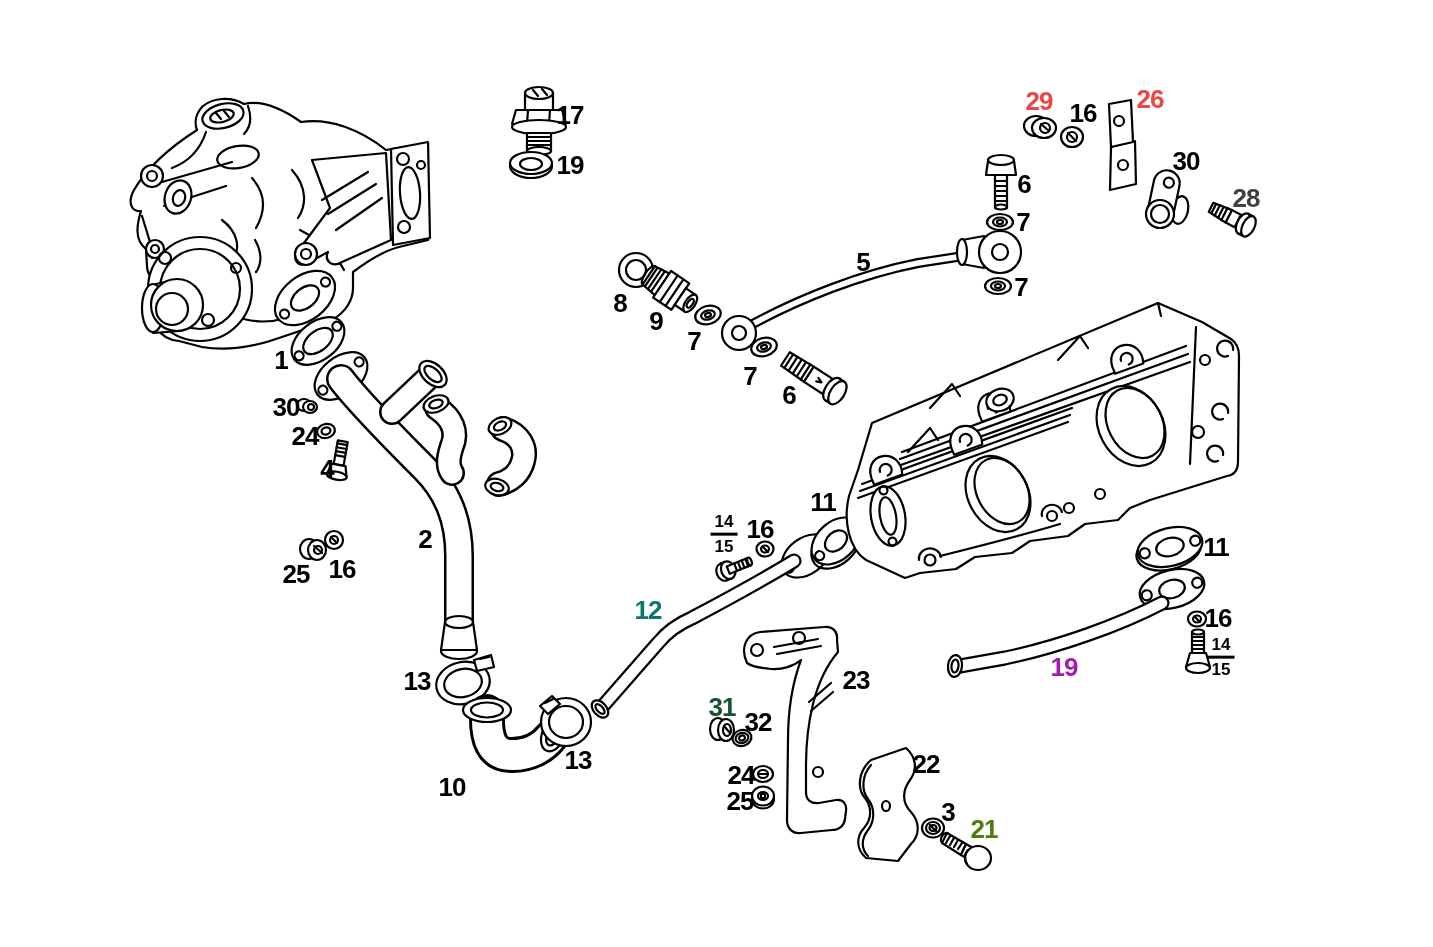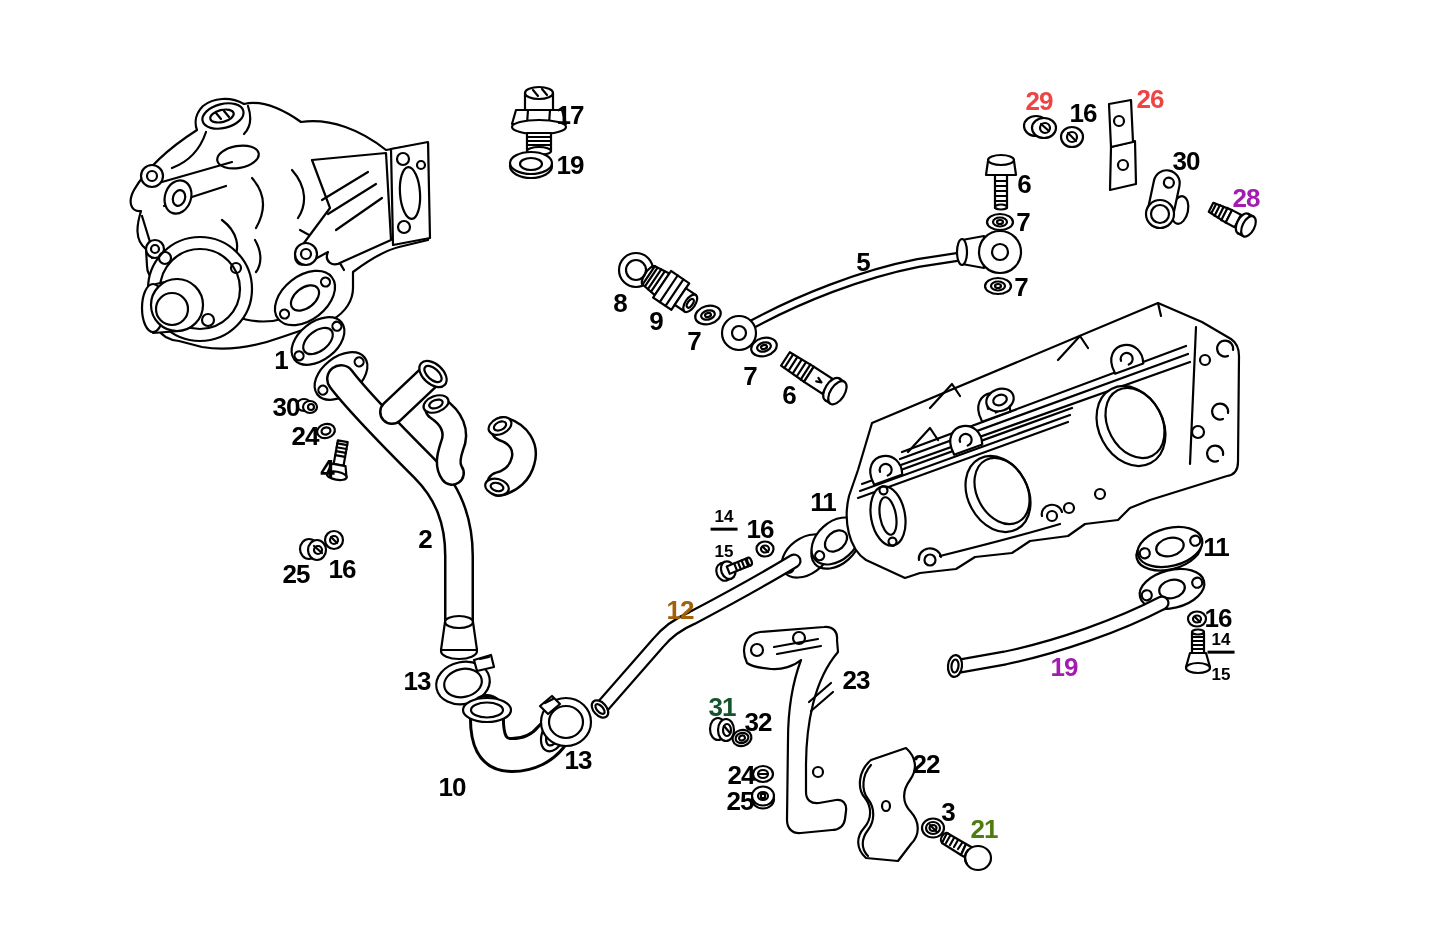--- a/index.html
+++ b/index.html
@@ -9,21 +9,21 @@
   .wh{fill:#fff;stroke:#000;stroke-width:2.2;stroke-linejoin:round;}
   .ln{fill:none;stroke:#000;stroke-width:2.2;stroke-linecap:round;stroke-linejoin:round;}
   .to{fill:none;stroke:#000;stroke-linecap:round;stroke-linejoin:round;}
   .ti{fill:none;stroke:#fff;stroke-linecap:round;stroke-linejoin:round;}
   #label-layer{position:absolute;left:0;top:0;width:100%;height:100%;pointer-events:none;border-radius:20px;}
   .label{position:absolute;transform:translate(-50%,-50%);font-weight:700;font-size:26px;
          color:#000;letter-spacing:-1px;white-space:nowrap;line-height:1;}
   .frac{position:absolute;transform:translate(-50%,-50%);font-weight:700;font-size:17px;
         color:#000;text-align:center;line-height:1.05;}
   .frac .top{display:block;border-bottom:3px solid #000;padding:0 4px 2px;}
-  .frac .bot{display:block;padding-top:12px;}
+  .frac .bot{display:block;padding-top:2px;}
 </style>
 </head>
 <body>
 
 <div id="stage">
 <svg id="drawing" width="1433" height="947" viewBox="0 0 1433 947" xmlns="http://www.w3.org/2000/svg">
 
   <g>
     <path class="wh" d="M197,130 C172,146 148,166 134,190 C128,201 130,212 141,211 C137,224 134,240 146,249
       L147,266 C147,273 151,278 156,280 L158,300 C149,322 158,339 179,341 L202,347 C232,352 260,345 282,337
@@ -450,40 +450,40 @@
   </g>
 </svg>
 
 <div id="label-layer">
       <div class="label" style="left: 570px; top: 115px; color: rgb(0, 0, 0);">17</div>
       <div class="label" style="left: 570px; top: 165px; color: rgb(0, 0, 0);">19</div>
       <div class="label" style="left: 1039px; top: 101px; color: #ef4444;">29</div>
       <div class="label" style="left: 1083px; top: 113px; color: rgb(0, 0, 0);">16</div>
       <div class="label" style="left: 1150px; top: 99px; color: #ef4444;">26</div>
       <div class="label" style="left: 1186px; top: 161px; color: rgb(0, 0, 0);">30</div>
-      <div class="label" style="left: 1246px; top: 198px; color: #a21caf;">28</div>
+      <div class="label" style="left: 1246px; top: 198px; color: #404040;">28</div>
       <div class="label" style="left: 1024px; top: 184px; color: rgb(0, 0, 0);">6</div>
       <div class="label" style="left: 1023px; top: 222px; color: rgb(0, 0, 0);">7</div>
       <div class="label" style="left: 863px; top: 262px; color: rgb(0, 0, 0);">5</div>
       <div class="label" style="left: 1021px; top: 287px; color: rgb(0, 0, 0);">7</div>
       <div class="label" style="left: 620px; top: 303px; color: rgb(0, 0, 0);">8</div>
       <div class="label" style="left: 656px; top: 321px; color: rgb(0, 0, 0);">9</div>
       <div class="label" style="left: 694px; top: 341px; color: rgb(0, 0, 0);">7</div>
       <div class="label" style="left: 750px; top: 376px; color: rgb(0, 0, 0);">7</div>
       <div class="label" style="left: 789px; top: 395px; color: rgb(0, 0, 0);">6</div>
       <div class="label" style="left: 281px; top: 360px; color: rgb(0, 0, 0);">1</div>
       <div class="label" style="left: 286px; top: 407px; color: rgb(0, 0, 0);">30</div>
       <div class="label" style="left: 305px; top: 436px; color: rgb(0, 0, 0);">24</div>
       <div class="label" style="left: 327px; top: 469px; color: rgb(0, 0, 0);">4</div>
       <div class="label" style="left: 425px; top: 539px; color: rgb(0, 0, 0);">2</div>
       <div class="label" style="left: 296px; top: 574px; color: rgb(0, 0, 0);">25</div>
       <div class="label" style="left: 342px; top: 569px; color: rgb(0, 0, 0);">16</div>
       <div class="label" style="left: 760px; top: 529px; color: rgb(0, 0, 0);">16</div>
       <div class="label" style="left: 823px; top: 502px; color: rgb(0, 0, 0);">11</div>
-      <div class="label" style="left: 648px; top: 610px; color: #a16207; margin-left: 32px;">12</div>
+      <div class="label" style="left: 648px; top: 610px; color: #0f766e;">12</div>
       <div class="label" style="left: 417px; top: 681px; color: rgb(0, 0, 0);">13</div>
       <div class="label" style="left: 452px; top: 787px; color: rgb(0, 0, 0);">10</div>
       <div class="label" style="left: 578px; top: 760px; color: rgb(0, 0, 0);">13</div>
       <div class="label" style="left: 856px; top: 680px; color: rgb(0, 0, 0);">23</div>
       <div class="label" style="left: 722px; top: 707px; color: #14532d;">31</div>
       <div class="label" style="left: 758px; top: 722px; color: rgb(0, 0, 0); text-align: right;">32</div>
       <div class="label" style="left: 741px; top: 775px; color: rgb(0, 0, 0);">24</div>
       <div class="label" style="left: 740px; top: 801px; color: rgb(0, 0, 0);">25</div>
       <div class="label" style="left: 926px; top: 764px; color: rgb(0, 0, 0);">22</div>
       <div class="label" style="left: 948px; top: 812px; color: rgb(0, 0, 0);">3</div>

